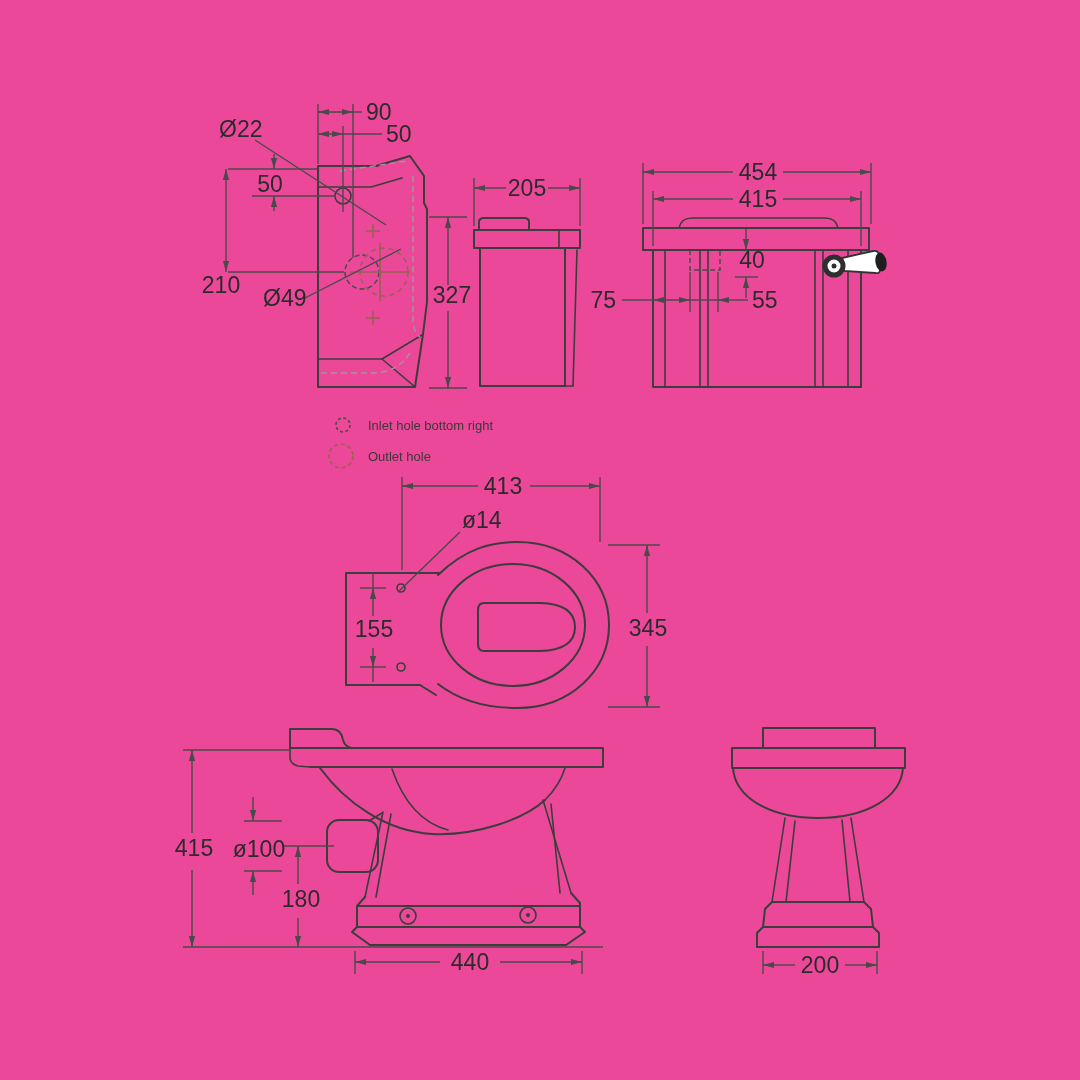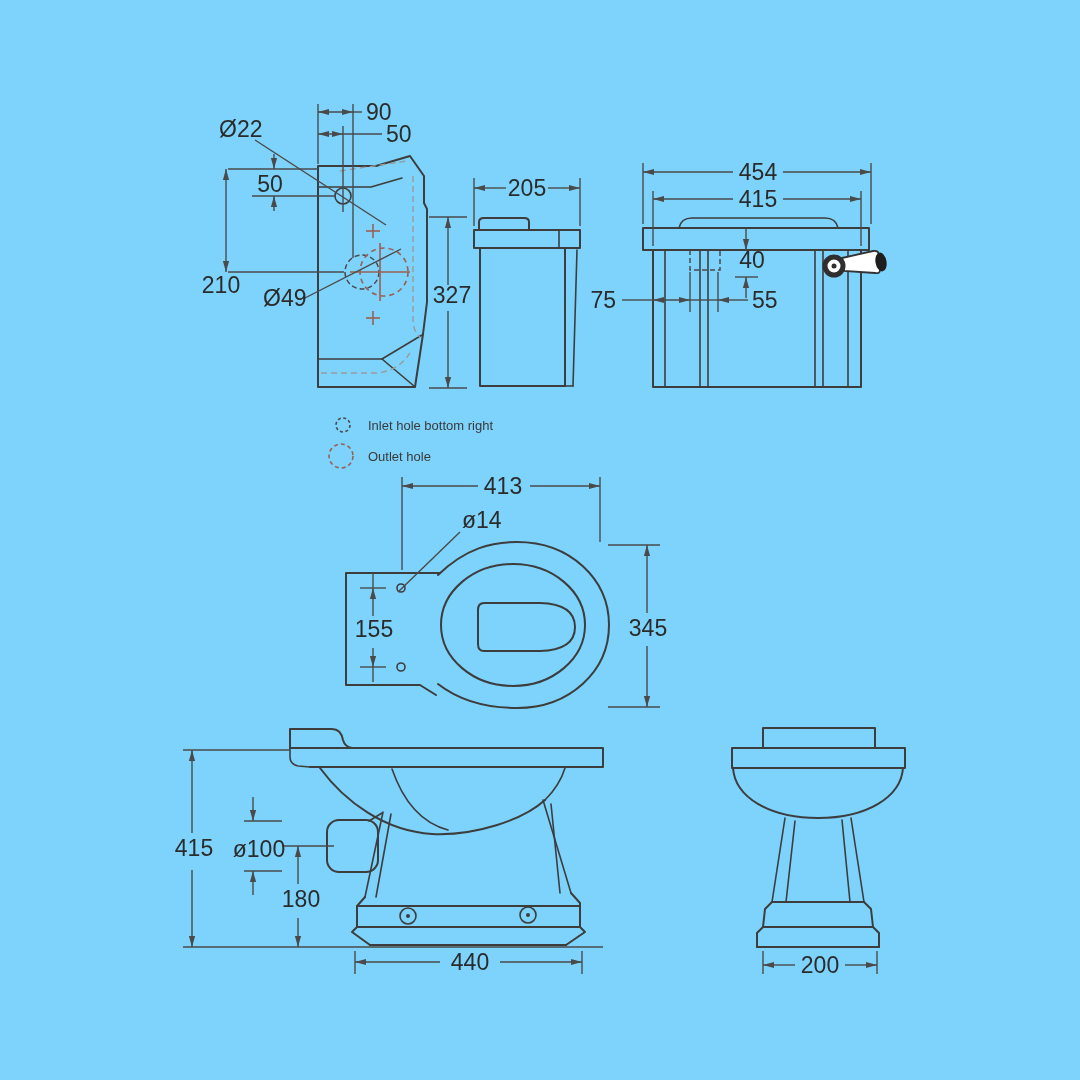--- a/index.html
+++ b/index.html
@@ -1,16 +1,16 @@
 <!DOCTYPE html>
 <html><head>
 <meta charset="utf-8">
 <style>
   html,body{margin:0;padding:0;background:#ffffff;}
-  .page{width:1080px;height:1080px;background:#7dd3fc;position:relative;overflow:hidden;}
+  .page{width:1080px;height:1080px;background:#ec4899;position:relative;overflow:hidden;}
   svg{display:block;}
   .ln{stroke:#3d3d3d;stroke-width:2;fill:none;stroke-linejoin:round;stroke-linecap:round;}
   .lnt{stroke:#3d3d3d;stroke-width:1.6;fill:none;stroke-linejoin:round;stroke-linecap:round;}
   .dim{stroke:#4a4a4a;stroke-width:1.4;fill:none;stroke-linecap:butt;}
   .hid{stroke:#9a9a9a;stroke-width:1.4;fill:none;stroke-dasharray:6 4;}
   .hdk{stroke:#4a4a4a;stroke-width:1.5;fill:none;stroke-dasharray:5 3;}
   .red{stroke:#9a6055;fill:none;}
   .redthin{stroke:#9a6055;stroke-width:1.6;fill:none;}
   text{font-family:"Liberation Sans","DejaVu Sans",sans-serif;fill:#2b2b2b;font-size:23px;}
   text.sm{font-size:13px;fill:#3a3a3a;}

